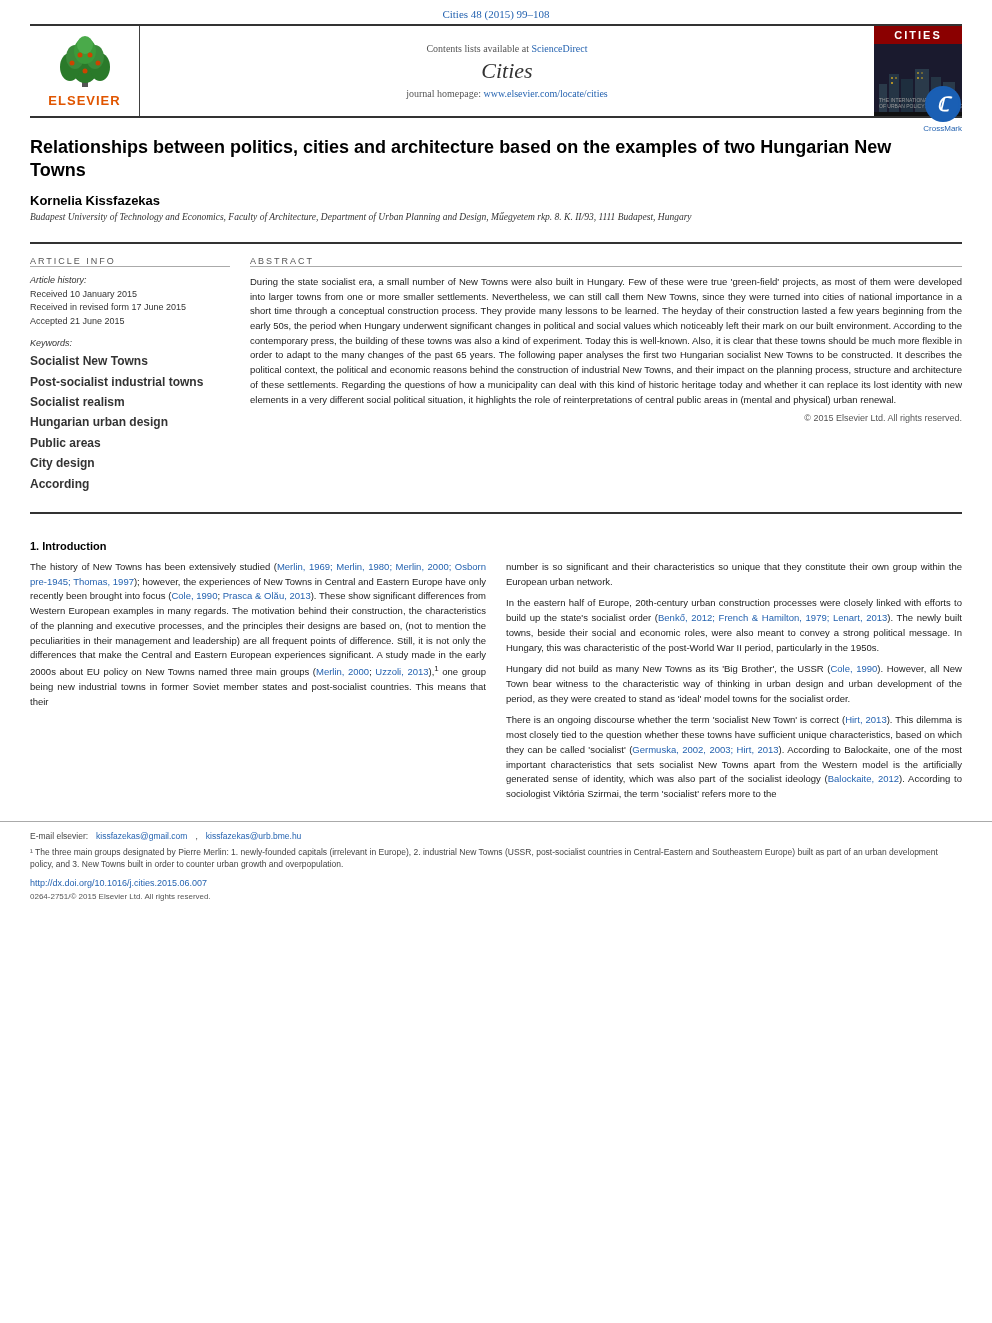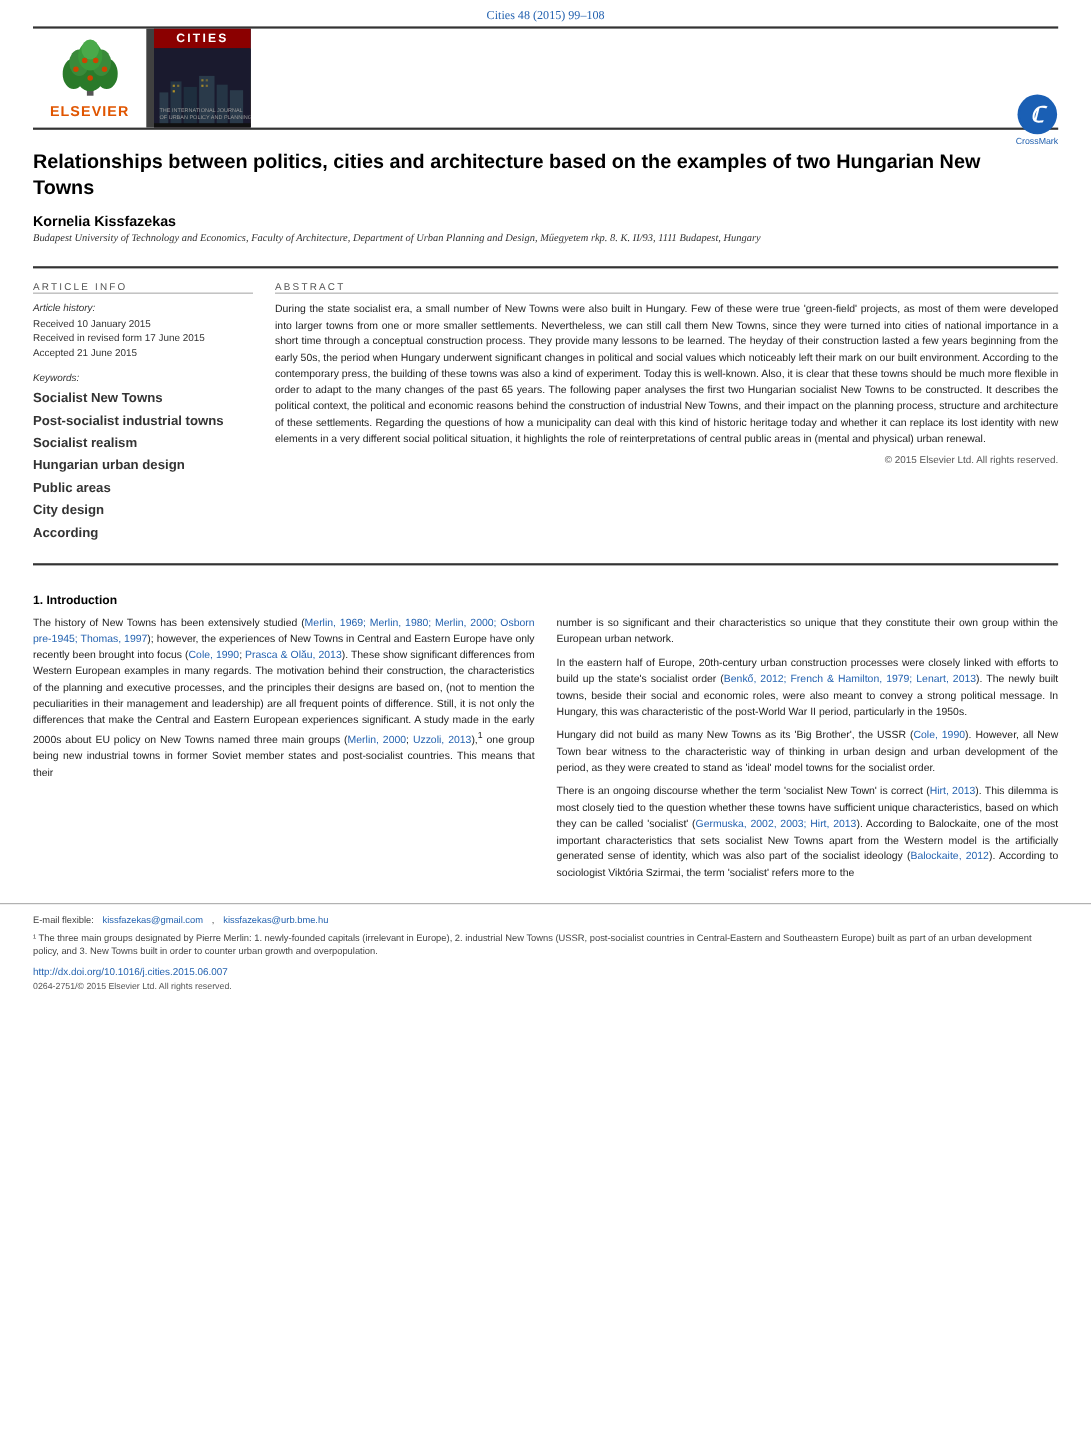--- a/index.html
+++ b/index.html
@@ -28,21 +28,21 @@
     .header-section {
       display: flex;
       align-items: stretch;
       border-top: 2px solid #333;
       border-bottom: 2px solid #333;
       margin: 0 30px;
     }
     .elsevier-logo {
       width: 110px;
       min-width: 110px;
-      border-right: 7px solid #404040;
+      border-right: 1px solid #404040;
       display: flex;
       flex-direction: column;
       align-items: center;
       justify-content: center;
       padding: 8px;
     }
     .elsevier-logo .tree-svg {
       width: 70px;
       height: 55px;
     }
@@ -311,20 +311,31 @@
 
         <circle cx="22" cy="28" r="2.5" fill="#cc4400"></circle>
         <circle cx="48" cy="28" r="2.5" fill="#cc4400"></circle>
         <circle cx="30" cy="20" r="2.5" fill="#cc4400"></circle>
         <circle cx="40" cy="20" r="2.5" fill="#cc4400"></circle>
         <circle cx="35" cy="36" r="2.5" fill="#cc4400"></circle>
       </svg>
       <div class="elsevier-text">ELSEVIER</div>
     </div>
 
+    <div class="journal-info">
+      <div class="contents-line">
+        <span>Contents lists available at </span>
+        <span class="scidir">ScienceDirect</span>
+      </div>
+      <div class="journal-name">Cities</div>
+      <div class="homepage-line">
+        <span>journal homepage: </span>
+        <span class="link">www.elsevier.com/locate/cities</span>
+      </div>
+    </div>
 
     <div class="cities-cover">
       <div class="cities-cover-header">CITIES</div>
       <div class="cities-cover-image">
         <svg width="88" height="72" viewBox="0 0 88 72" xmlns="http://www.w3.org/2000/svg">
           <rect width="88" height="72" fill="#1a1a2e"></rect>
 
           <rect x="5" y="40" width="8" height="30" fill="#2a3a4a"></rect>
           <rect x="15" y="30" width="10" height="40" fill="#253545"></rect>
           <rect x="27" y="35" width="12" height="35" fill="#1e2e3e"></rect>
@@ -428,21 +439,21 @@
         Hungary did not build as many New Towns as its 'Big Brother', the USSR (<a class="ref-link">Cole, 1990</a>). However, all New Town bear witness to the characteristic way of thinking in urban design and urban development of the period, as they were created to stand as 'ideal' model towns for the socialist order.
       </p>
       <p>
         There is an ongoing discourse whether the term 'socialist New Town' is correct (<a class="ref-link">Hirt, 2013</a>). This dilemma is most closely tied to the question whether these towns have sufficient unique characteristics, based on which they can be called 'socialist' (<a class="ref-link">Germuska, 2002, 2003; Hirt, 2013</a>). According to Balockaite, one of the most important characteristics that sets socialist New Towns apart from the Western model is the artificially generated sense of identity, which was also part of the socialist ideology (<a class="ref-link">Balockaite, 2012</a>). According to sociologist Viktória Szirmai, the term 'socialist' refers more to the
       </p>
     </div>
   </div>
 
   <div class="footer-notes">
     <div style="display:flex; gap: 8px; margin-bottom: 3px;">
-      <span>E-mail flexible:</span>
+      <span>E-mail elsevier:</span>
       <a class="ref-link">kissfazekas@gmail.com</a>,
       <a class="ref-link">kissfazekas@urb.bme.hu</a>
     </div>
     <p>¹ The three main groups designated by Pierre Merlin: 1. newly-founded capitals (irrelevant in Europe), 2. industrial New Towns (USSR, post-socialist countries in Central-Eastern and Southeastern Europe) built as part of an urban development policy, and 3. New Towns built in order to counter urban growth and overpopulation.</p>
     <div style="height: 6px;"></div>
     <div class="doi-line">http://dx.doi.org/10.1016/j.cities.2015.06.007</div>
     <div class="issn-line">0264-2751/© 2015 Elsevier Ltd. All rights reserved.</div>
   </div>
 
 </div>

